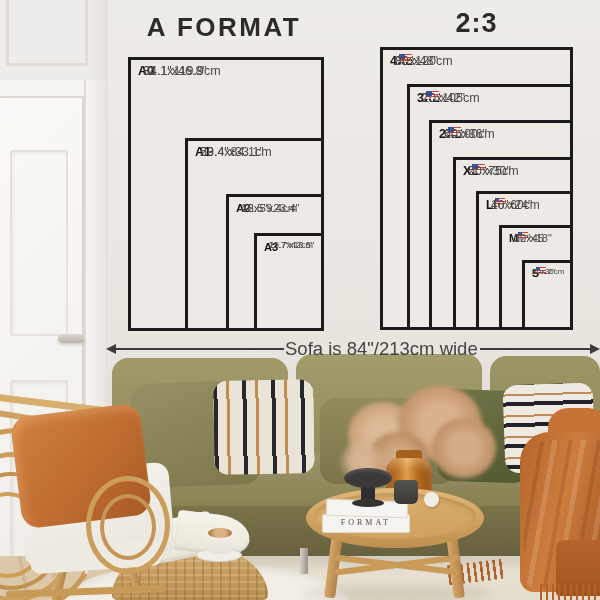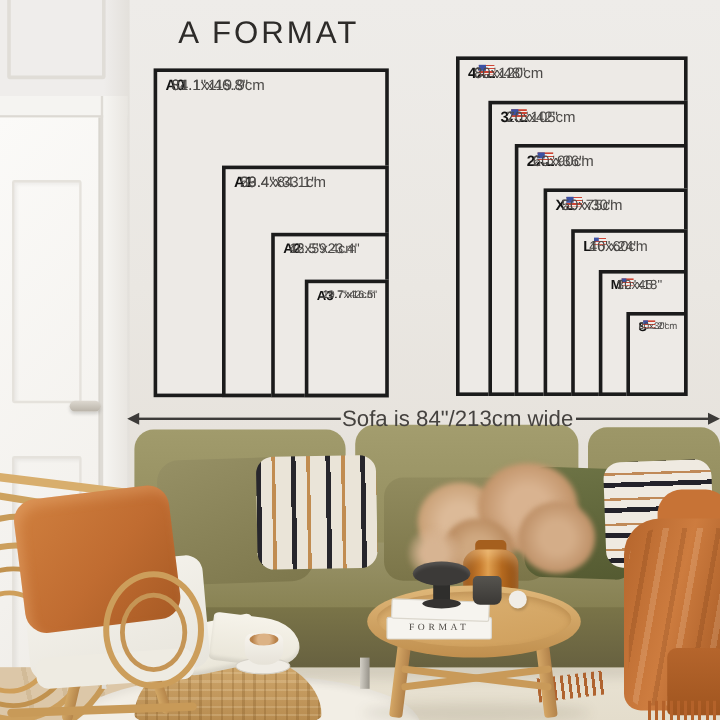--- a/index.html
+++ b/index.html
@@ -18,21 +18,21 @@
   .door-panel.p1{left:10px;top:52px;width:58px;height:186px;}
   .door-panel.p2{left:10px;top:282px;width:58px;height:190px;}
   .door-handle{left:58px;top:236px;width:26px;height:9px;background:linear-gradient(180deg,#ddd8d0,#b9b3a8);border-radius:5px;box-shadow:0 2px 3px rgba(0,0,0,0.15);}
 
   
   .floor-wood{left:0;top:556px;width:220px;height:44px;background:repeating-linear-gradient(78deg,#dcc7a8 0 26px,#d2bb98 26px 30px);}
   .floor-rug{left:130px;top:550px;width:470px;height:50px;background:linear-gradient(180deg,#e9e3d4,#e4ddcc);border-radius:30px 0 0 0;}
   .rug-white{left:60px;top:562px;width:290px;height:60px;background:#f2eee5;border-radius:50% 50% 0 0/70% 70% 0 0;box-shadow:inset 0 4px 6px rgba(0,0,0,0.05);}
 
   
-  .diagram-title{color:#2d2b29;font-weight:400;text-align:center;z-index:20;}
+  .diagram-title{color:#2d2b29;font-weight:700;text-align:center;z-index:20;}
   #title-left{left:118px;top:12px;width:212px;font-size:26px;letter-spacing:2.5px;}
   #title-right{left:380px;top:8px;width:193px;font-size:27px;letter-spacing:1px;}
   .size-box{background:#edeae6;border:3px solid #1b1b1b;z-index:20;}
   #box-a0{left:128px;top:57px;width:196px;height:274px;}
   #box-a1{left:185px;top:138px;width:139px;height:193px;}
   #box-a2{left:226px;top:194px;width:98px;height:137px;}
   #box-a3{left:254px;top:233px;width:70px;height:98px;}
   #box-a4{left:274px;top:263px;width:50px;height:68px;}
   #box-4xl{left:380px;top:47px;width:193px;height:283px;}
   #box-3xl{left:407px;top:84px;width:166px;height:246px;}
@@ -199,20 +199,21 @@
     <div class="door-panel p1"></div>
     <div class="door-panel p2"></div>
     <div class="door-handle"></div>
   </div>
 
   <div class="floor-wood"></div>
   <div class="floor-rug"></div>
   <div class="rug-white"></div>
 
   <div class="diagram-title" id="title-left">A FORMAT</div>
+  <div class="diagram-title" id="title-right">2:3</div>
 
   <div class="size-box" id="box-a0">
     <div class="size-label big">
       <span class="sz">A0</span>
       <span class="ln1">31.1"x46.8"</span>
       <span class="ln2">84.1x119.9cm</span>
     </div>
   </div>
   <div class="size-box" id="box-a1">
     <div class="size-label big">

